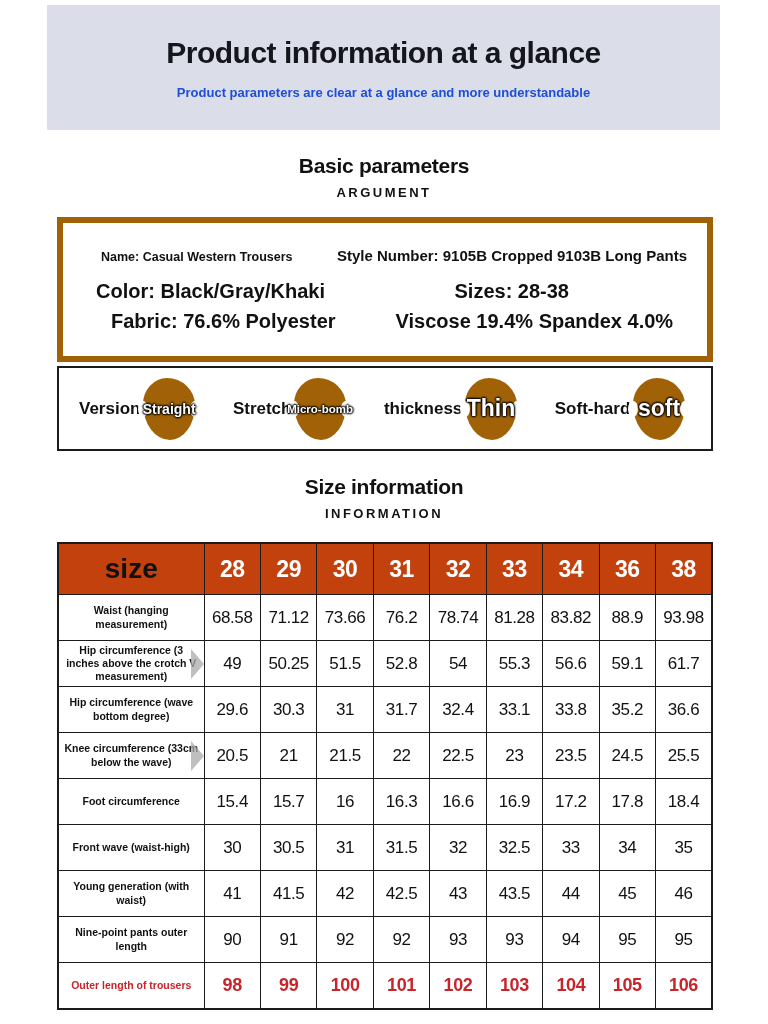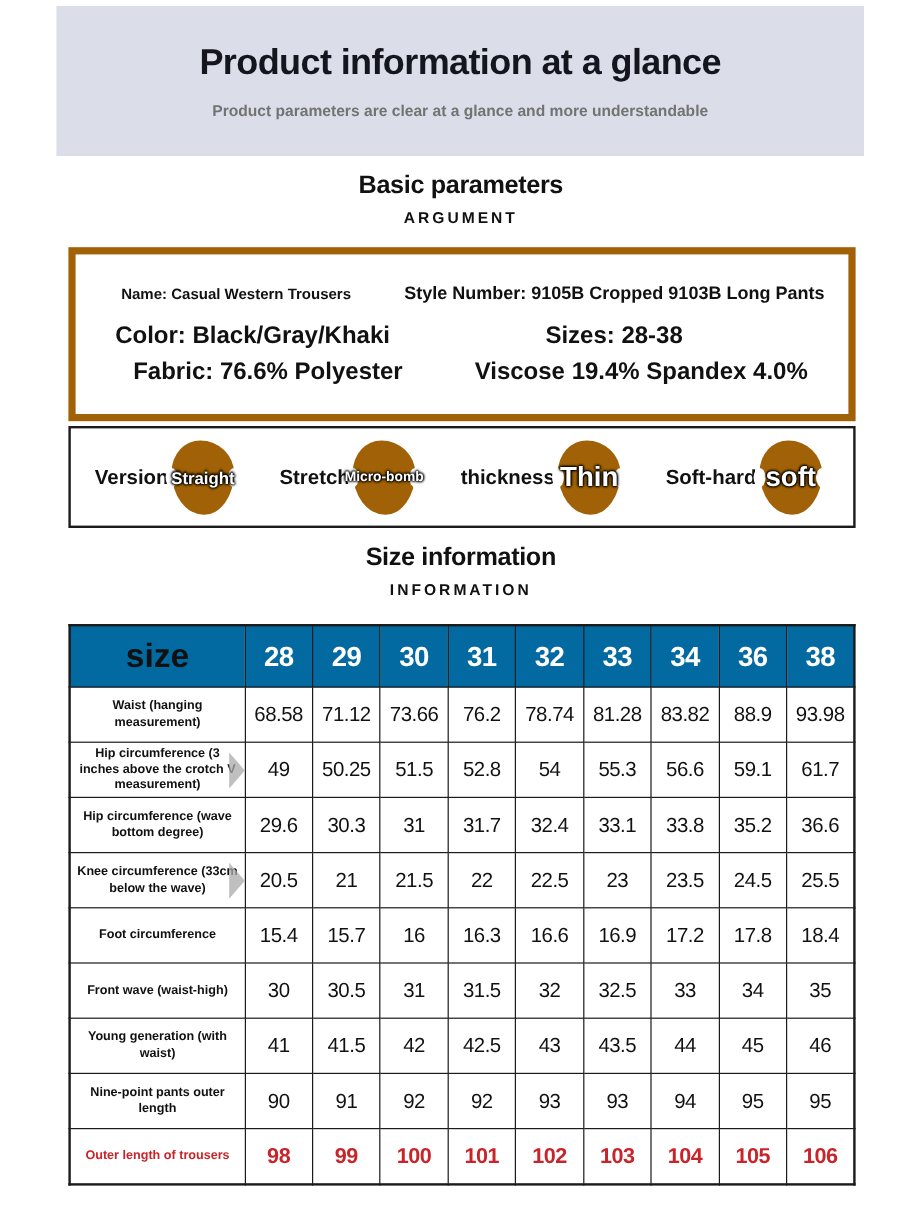--- a/index.html
+++ b/index.html
@@ -10,24 +10,24 @@
   }
   .page { position:relative; width:768px; height:1024px; }
 
   
   .banner {
     margin:5px 0 0 47px; width:673px; height:125px;
     background:#dbdee8; text-align:center;
     display:flex; flex-direction:column; justify-content:center; gap:15px;
   }
   .banner-title { font-size:30px; font-weight:bold; letter-spacing:-0.5px; color:#15151d; }
-  .banner-sub   { font-size:13px; font-weight:bold; color:#737373; }
-
-  
-  .section-title { text-align:center; font-size:21px; font-weight:bold; margin-top:13px; letter-spacing:-0.3px; }
+  .banner-sub   { font-size:13px; font-weight:bold; color:#1d4ed8; }
+
+  
+  .section-title { text-align:center; font-size:21px; font-weight:bold; margin-top:24px; letter-spacing:-0.3px; }
   .section-sub   { text-align:center; font-size:13px; font-weight:bold; letter-spacing:2.5px; margin-top:7px; }
 
   
   .info-box {
     margin:17px 0 0 57px; width:656px; height:145px; box-sizing:border-box;
     border:6px solid #a16207; padding:24px 20px 0 38px;
   }
   .row-a { display:flex; justify-content:space-between; align-items:baseline; }
   .field-name  { font-size:12.5px; font-weight:bold; }
   .field-style { font-size:15px;   font-weight:bold; }
@@ -62,21 +62,21 @@
     position:relative; z-index:2; color:#ffffff; font-weight:bold; white-space:nowrap;
     text-shadow:0 1px 2px #000, 0 -1px 2px #000, 1px 0 2px #000, -1px 0 2px #000;
   }
 
   
   table.size-table {
     margin:21px 0 0 57px; width:656px; border-collapse:collapse;
     table-layout:fixed; border:2px solid #1b1b1b;
   }
   .size-table th, .size-table td { border:1px solid #1b1b1b; text-align:center; vertical-align:middle; padding:0; }
-  .size-table thead th { height:50px; background:#0369a1; }
+  .size-table thead th { height:50px; background:#c2410c; }
   th.size-head { font-size:28px; font-weight:bold; color:#111; }
   th.size-num  { font-size:23px; font-weight:bold; color:#ffffff; letter-spacing:-0.5px; }
   .size-table tbody td { height:41px; }
   td.row-label { font-size:10.5px; font-weight:bold; line-height:1.25; padding:2px 3px; position:relative; }
   td.val { font-size:17px; letter-spacing:-0.4px; }
   td.row-label.arrow::after {
     content:''; position:absolute; right:0; top:50%; transform:translateY(-50%);
     border-top:15px solid transparent; border-bottom:15px solid transparent;
     border-left:13px solid #a9a9a9; opacity:.75;
   }

